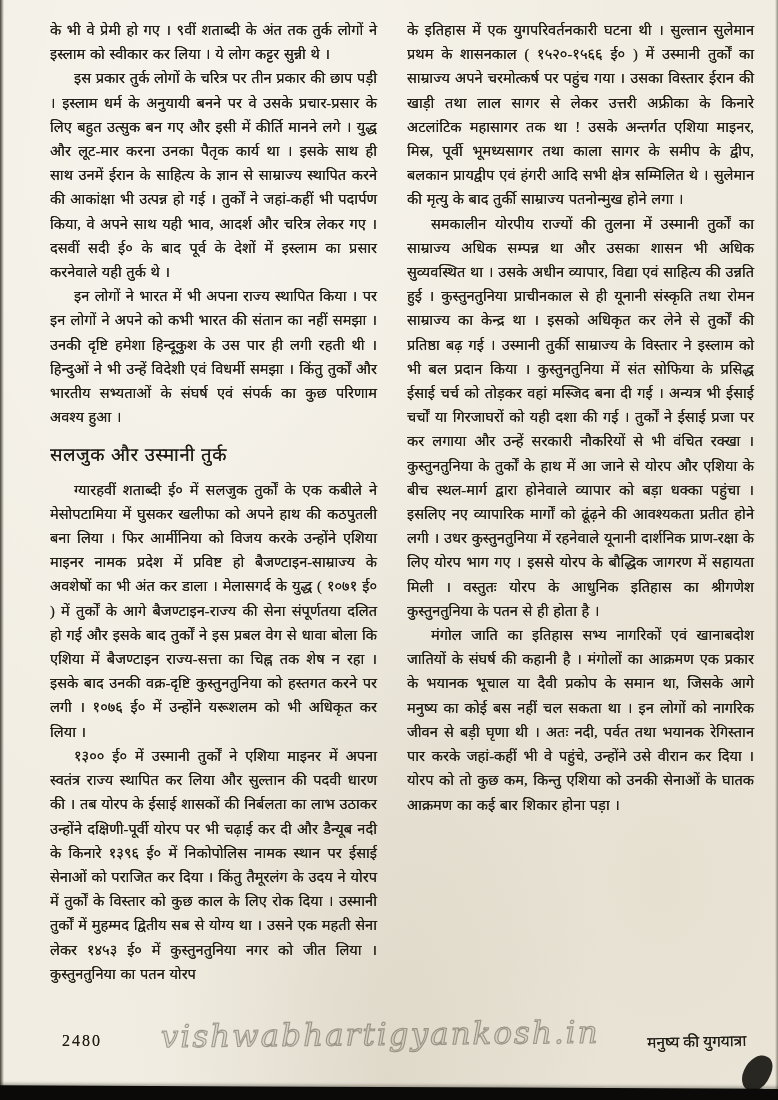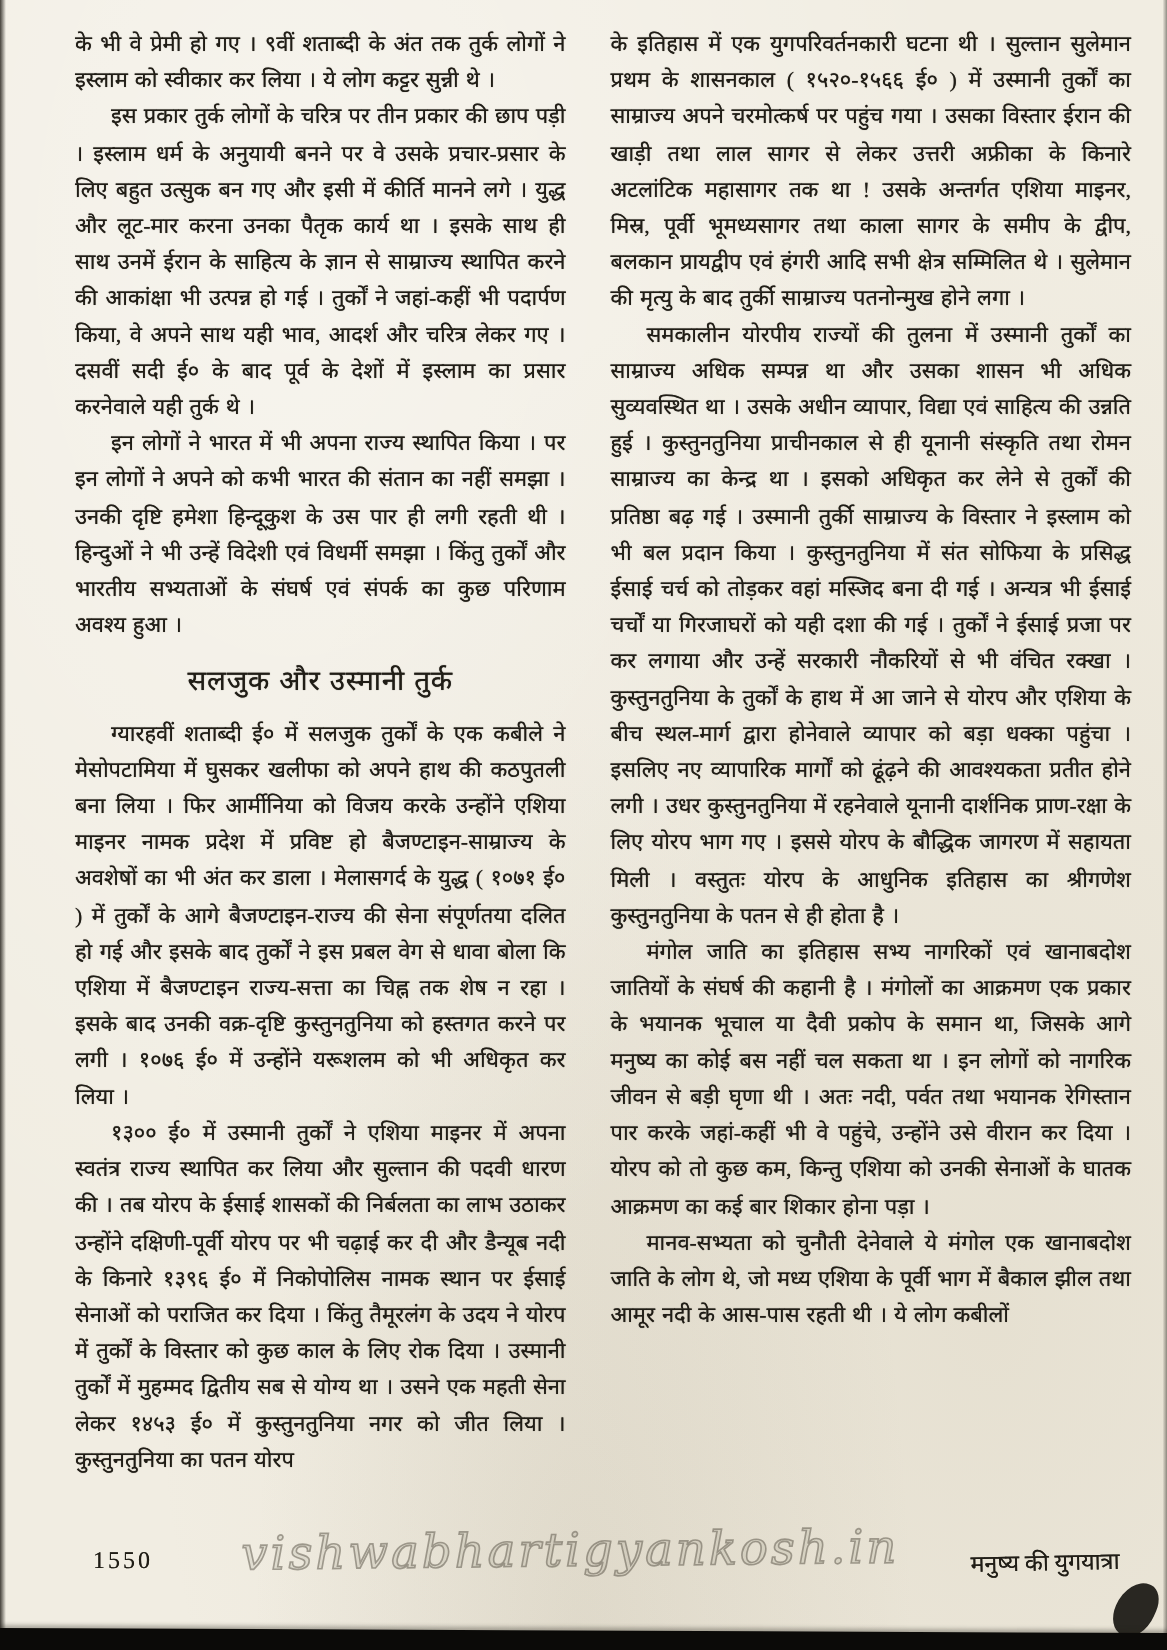--- a/index.html
+++ b/index.html
@@ -28,21 +28,21 @@
   }
   .col-left  { left: 50px;  width: 327px; }
   .col-right { left: 407px; width: 347px; }
   .para { margin: 0; text-indent: 24px; }
   .para.no-indent { text-indent: 0; }
   .heading {
     margin: 0;
     padding: 14px 0 10px 0;
     font-size: 18.5px;
     font-weight: 400;
-    text-align: center;
+    text-align: left;
     letter-spacing: 0.5px;
     text-indent: 0;
     text-shadow: 0 0 0.5px rgba(28,25,19,0.9);
   }
   .footer-pagenum {
     position: absolute;
     left: 62px;
     top: 1032px;
     font-size: 16px;
     letter-spacing: 2px;
@@ -115,24 +115,23 @@
     <p class="para">इन लोगों ने भारत में भी अपना राज्य स्थापित किया । पर इन लोगों ने अपने को कभी भारत की संतान का नहीं समझा । उनकी दृष्टि हमेशा हिन्दूकुश के उस पार ही लगी रहती थी । हिन्दुओं ने भी उन्हें विदेशी एवं विधर्मी समझा । किंतु तुर्कों और भारतीय सभ्यताओं के संघर्ष एवं संपर्क का कुछ परिणाम अवश्य हुआ ।</p>
     <h2 class="heading">सलजुक और उस्मानी तुर्क</h2>
     <p class="para">ग्यारहवीं शताब्दी ई० में सलजुक तुर्कों के एक कबीले ने मेसोपटामिया में घुसकर खलीफा को अपने हाथ की कठपुतली बना लिया । फिर आर्मीनिया को विजय करके उन्होंने एशिया माइनर नामक प्रदेश में प्रविष्ट हो बैजण्टाइन-साम्राज्य के अवशेषों का भी अंत कर डाला । मेलासगर्द के युद्ध ( १०७१ ई० ) में तुर्कों के आगे बैजण्टाइन-राज्य की सेना संपूर्णतया दलित हो गई और इसके बाद तुर्कों ने इस प्रबल वेग से धावा बोला कि एशिया में बैजण्टाइन राज्य-सत्ता का चिह्न तक शेष न रहा । इसके बाद उनकी वक्र-दृष्टि कुस्तुनतुनिया को हस्तगत करने पर लगी । १०७६ ई० में उन्होंने यरूशलम को भी अधिकृत कर लिया ।</p>
     <p class="para">१३०० ई० में उस्मानी तुर्कों ने एशिया माइनर में अपना स्वतंत्र राज्य स्थापित कर लिया और सुल्तान की पदवी धारण की । तब योरप के ईसाई शासकों की निर्बलता का लाभ उठाकर उन्होंने दक्षिणी-पूर्वी योरप पर भी चढ़ाई कर दी और डैन्यूब नदी के किनारे १३९६ ई० में निकोपोलिस नामक स्थान पर ईसाई सेनाओं को पराजित कर दिया । किंतु तैमूरलंग के उदय ने योरप में तुर्कों के विस्तार को कुछ काल के लिए रोक दिया । उस्मानी तुर्कों में मुहम्मद द्वितीय सब से योग्य था । उसने एक महती सेना लेकर १४५३ ई० में कुस्तुनतुनिया नगर को जीत लिया । कुस्तुनतुनिया का पतन योरप</p>
   </div>
 
   <div class="col col-right">
     <p class="para no-indent">के इतिहास में एक युगपरिवर्तनकारी घटना थी । सुल्तान सुलेमान प्रथम के शासनकाल ( १५२०-१५६६ ई० ) में उस्मानी तुर्कों का साम्राज्य अपने चरमोत्कर्ष पर पहुंच गया । उसका विस्तार ईरान की खाड़ी तथा लाल सागर से लेकर उत्तरी अफ्रीका के किनारे अटलांटिक महासागर तक था ! उसके अन्तर्गत एशिया माइनर, मिस्र, पूर्वी भूमध्यसागर तथा काला सागर के समीप के द्वीप, बलकान प्रायद्वीप एवं हंगरी आदि सभी क्षेत्र सम्मिलित थे । सुलेमान की मृत्यु के बाद तुर्की साम्राज्य पतनोन्मुख होने लगा ।</p>
     <p class="para">समकालीन योरपीय राज्यों की तुलना में उस्मानी तुर्कों का साम्राज्य अधिक सम्पन्न था और उसका शासन भी अधिक सुव्यवस्थित था । उसके अधीन व्यापार, विद्या एवं साहित्य की उन्नति हुई । कुस्तुनतुनिया प्राचीनकाल से ही यूनानी संस्कृति तथा रोमन साम्राज्य का केन्द्र था । इसको अधिकृत कर लेने से तुर्कों की प्रतिष्ठा बढ़ गई । उस्मानी तुर्की साम्राज्य के विस्तार ने इस्लाम को भी बल प्रदान किया । कुस्तुनतुनिया में संत सोफिया के प्रसिद्ध ईसाई चर्च को तोड़कर वहां मस्जिद बना दी गई । अन्यत्र भी ईसाई चर्चों या गिरजाघरों को यही दशा की गई । तुर्कों ने ईसाई प्रजा पर कर लगाया और उन्हें सरकारी नौकरियों से भी वंचित रक्खा । कुस्तुनतुनिया के तुर्कों के हाथ में आ जाने से योरप और एशिया के बीच स्थल-मार्ग द्वारा होनेवाले व्यापार को बड़ा धक्का पहुंचा । इसलिए नए व्यापारिक मार्गों को ढूंढ़ने की आवश्यकता प्रतीत होने लगी । उधर कुस्तुनतुनिया में रहनेवाले यूनानी दार्शनिक प्राण-रक्षा के लिए योरप भाग गए । इससे योरप के बौद्धिक जागरण में सहायता मिली । वस्तुतः योरप के आधुनिक इतिहास का श्रीगणेश कुस्तुनतुनिया के पतन से ही होता है ।</p>
     <p class="para">मंगोल जाति का इतिहास सभ्य नागरिकों एवं खानाबदोश जातियों के संघर्ष की कहानी है । मंगोलों का आक्रमण एक प्रकार के भयानक भूचाल या दैवी प्रकोप के समान था, जिसके आगे मनुष्य का कोई बस नहीं चल सकता था । इन लोगों को नागरिक जीवन से बड़ी घृणा थी । अतः नदी, पर्वत तथा भयानक रेगिस्तान पार करके जहां-कहीं भी वे पहुंचे, उन्होंने उसे वीरान कर दिया । योरप को तो कुछ कम, किन्तु एशिया को उनकी सेनाओं के घातक आक्रमण का कई बार शिकार होना पड़ा ।</p>
-    <p class="para">मानव-सभ्यता को चुनौती देनेवाले ये मंगोल एक खानाबदोश जाति के लोग थे, जो मध्य एशिया के पूर्वी भाग में बैकाल झील तथा आमूर नदी के आस-पास रहती थी । ये लोग कबीलों</p>
   </div>
 
-  <div class="footer-pagenum">1550</div>
+  <div class="footer-pagenum">2480</div>
   <div class="watermark">vishwabhartigyankosh.in</div>
   <div class="footer-title">मनुष्य की युगयात्रा</div>
 
   <div class="edge-left"></div>
   <div class="edge-right"></div>
   <div class="scan-smudge"></div>
   <div class="scan-band"></div>
 
 </div>
 

